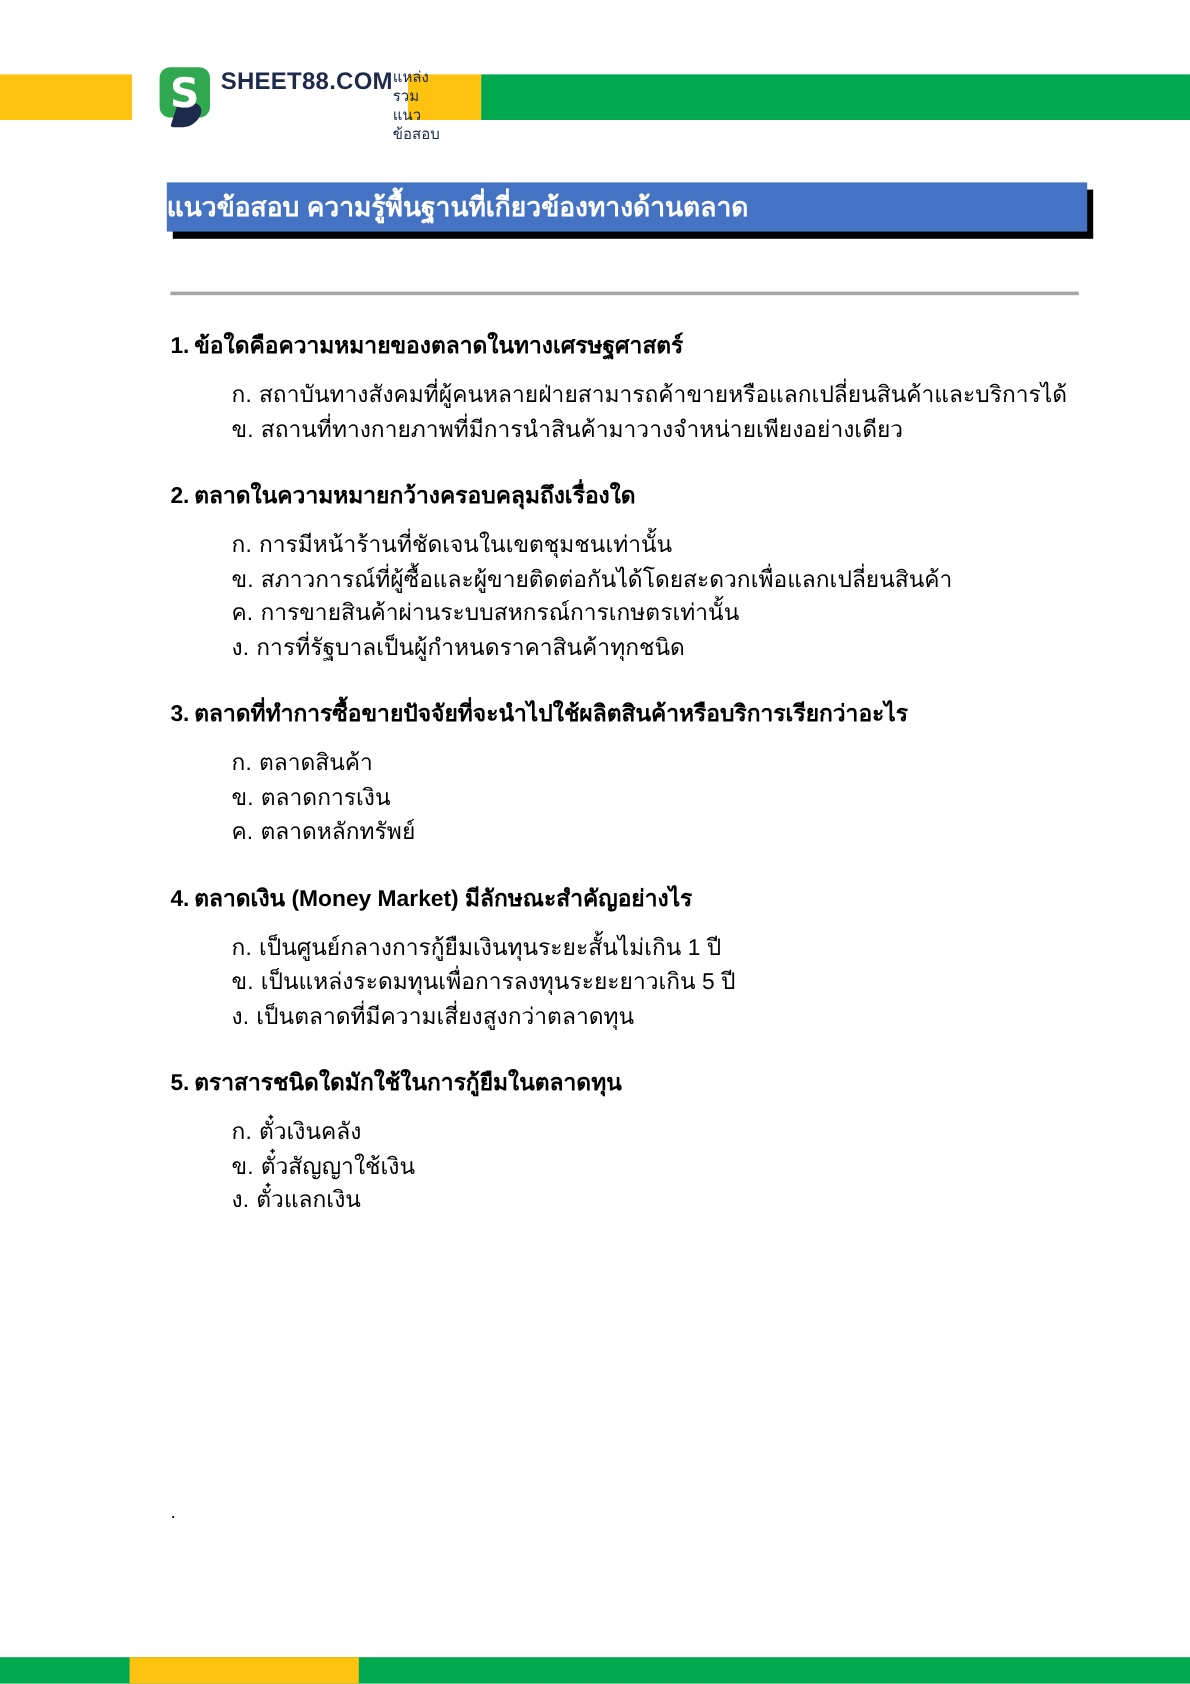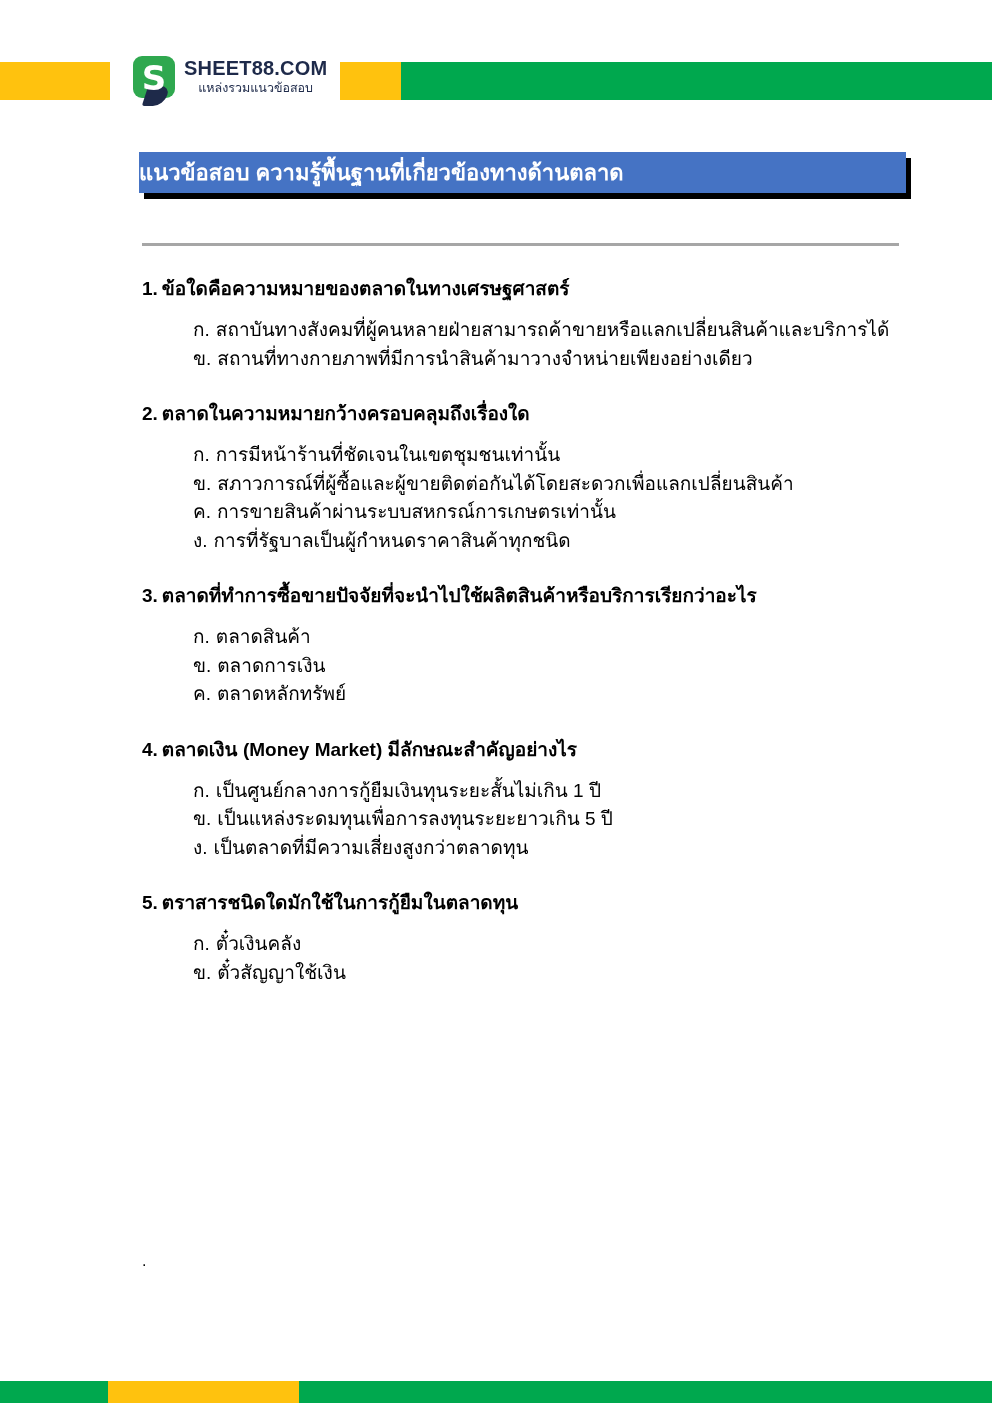--- a/index.html
+++ b/index.html
@@ -32,23 +32,23 @@
     position: absolute; top: 1px; left: 2px; width: 42px; height: 42px;
     color: #ffffff; font-size: 34px; font-weight: 800;
     display: flex; align-items: center; justify-content: center;
     font-family: "DejaVu Sans", sans-serif;
   }
   .logo-icon .tail {
     position: absolute; left: 14px; top: 30px; width: 22px; height: 20px;
     background: #1E2A4A; border-radius: 3px 10px 12px 3px;
     transform: skewX(-18deg);
   }
-  .logo-text { margin-left: 7px; display: flex; flex-direction: column; }
+  .logo-text { margin-left: 7px; display: flex; flex-direction: row; }
   .logo-name { color: #1E2A4A; font-weight: bold; font-size: 20px; letter-spacing: 0.2px; line-height: 24px; }
-  .logo-tagline { color: #1E2A4A; font-size: 12.5px; line-height: 16px; text-align: center; }
+  .logo-tagline { color: #1E2A4A; font-size: 12.5px; line-height: 16px; }
   
   .title-banner {
     position: absolute; top: 152px; left: 139px; width: 767px; height: 41px;
     background: #4573C4;
     box-shadow: 5px 6px 0 #000000;
     display: flex; align-items: center; 
   }
   .title-banner .title-text {
     color: #ffffff; font-weight: bold; font-size: 22px;
   }
@@ -136,20 +136,21 @@
     <div class="option-line"><span class="opt-label">ข.</span><span>เป็นแหล่งระดมทุนเพื่อการลงทุนระยะยาวเกิน 5 ปี</span></div>
     <div class="option-line"><span class="opt-label">ง.</span><span>เป็นตลาดที่มีความเสี่ยงสูงกว่าตลาดทุน</span></div>
   </div>
 
   <div class="question-block">
     <div class="question-heading">
       <span class="q-num">5.</span><span>ตราสารชนิดใดมักใช้ในการกู้ยืมในตลาดทุน</span>
     </div>
     <div class="option-line"><span class="opt-label">ก.</span><span>ตั๋วเงินคลัง</span></div>
     <div class="option-line"><span class="opt-label">ข.</span><span>ตั๋วสัญญาใช้เงิน</span></div>
+    <div class="option-line"><span class="opt-label">ง.</span><span>ตั๋วแลกเงิน</span></div>
   </div>
 
 </div>
 
 <div class="stray-mark">.</div>
 
 <div class="footer-bar">
   <div class="footer-yellow"></div>
 </div>
 

